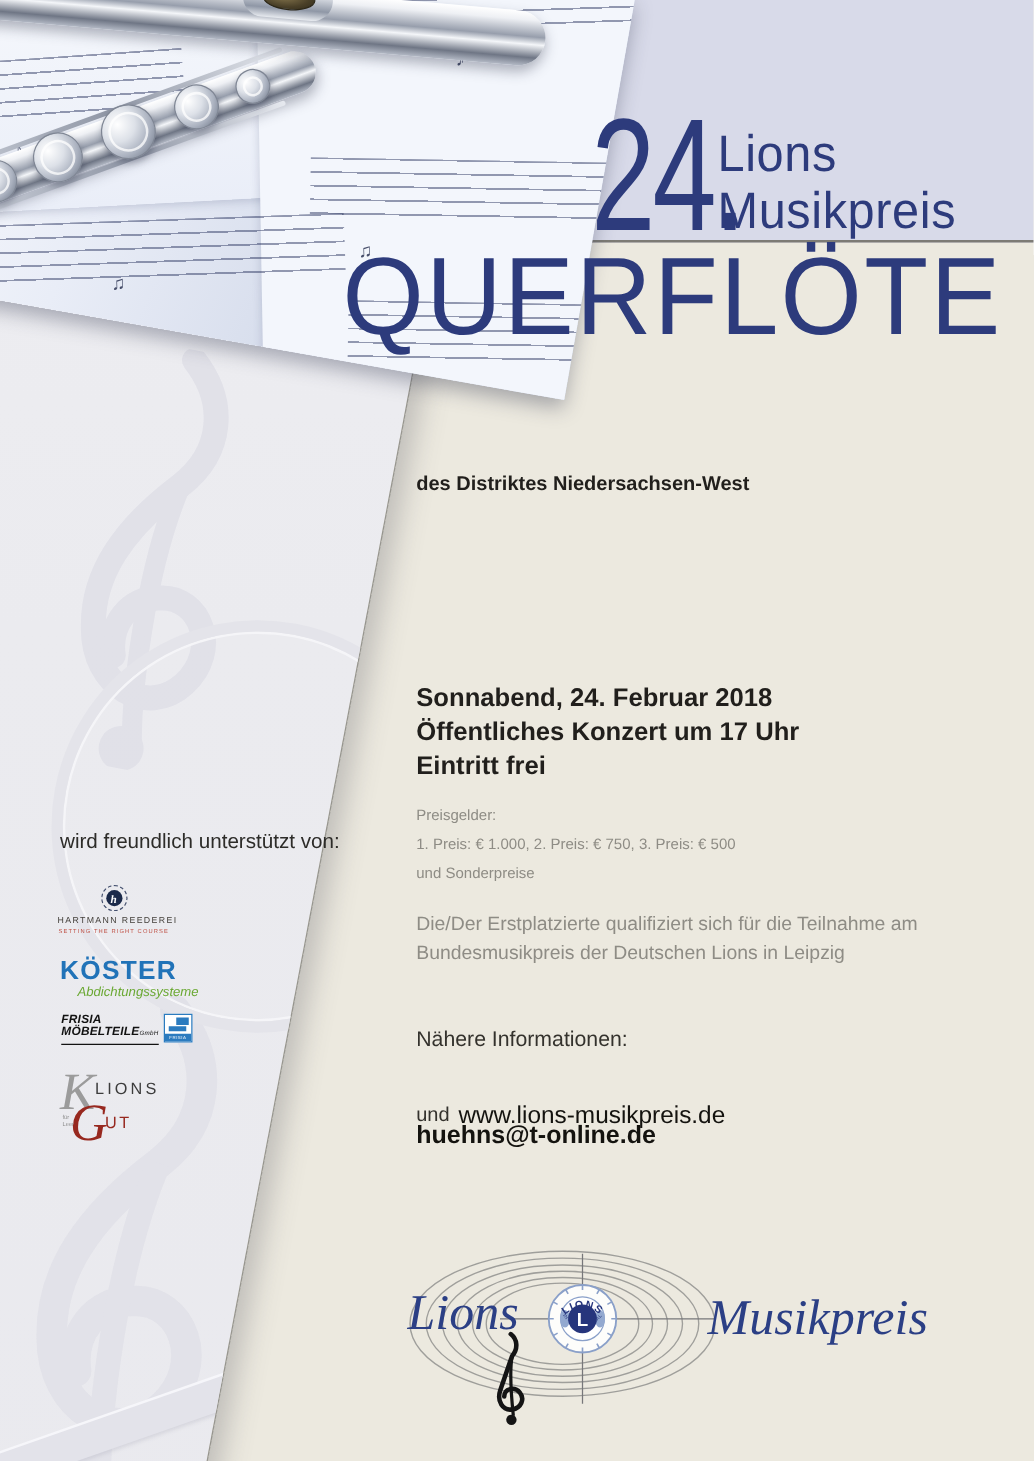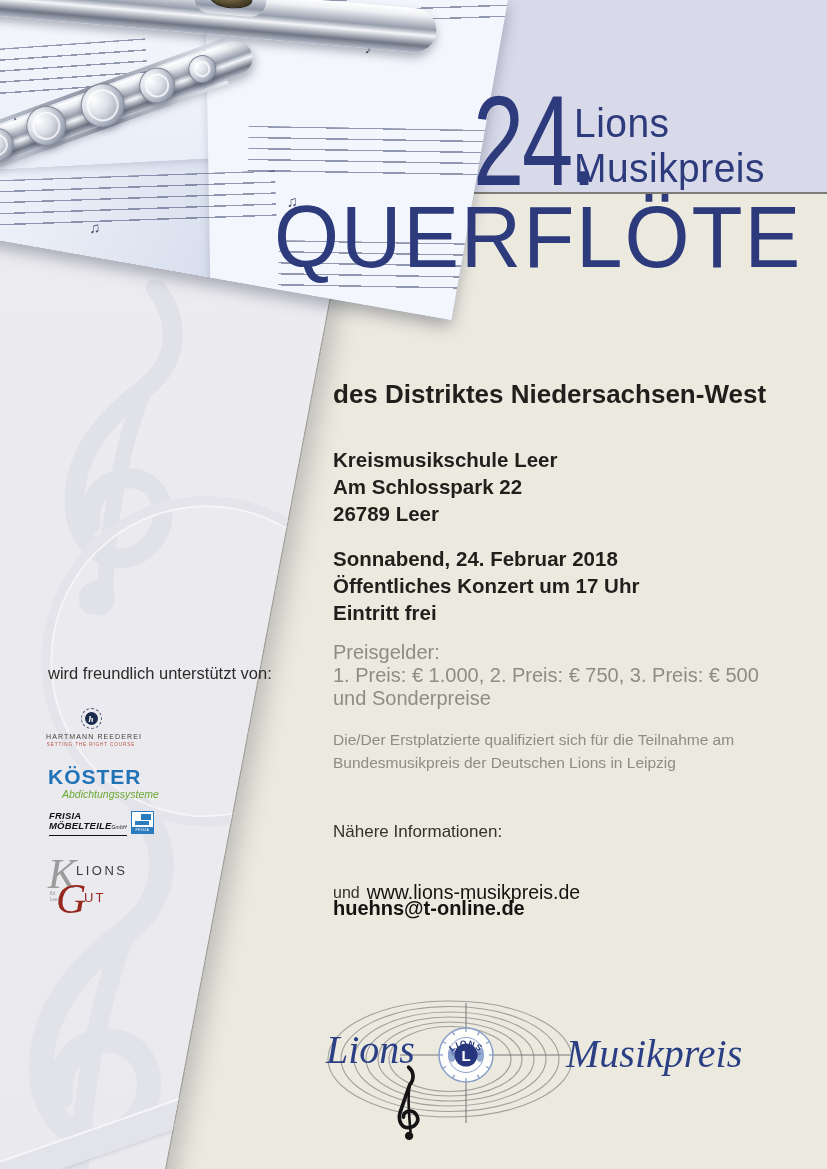--- a/index.html
+++ b/index.html
@@ -53,24 +53,24 @@
   
   .num{position:absolute;left:473px;top:92px;z-index:6;color:var(--navy,#2d3b7c);
     font-size:128px;line-height:.76;letter-spacing:-3px;transform:scaleX(.72);transform-origin:0 0;}
   .org{position:absolute;left:574px;top:101px;z-index:6;color:var(--navy,#2d3b7c);
     font-size:41px;line-height:45px;letter-spacing:.5px;transform:scaleX(.95);transform-origin:0 0;}
   .title{position:absolute;left:274px;top:201px;z-index:6;color:var(--navy,#2d3b7c);
     font-size:88px;line-height:.82;letter-spacing:2px;transform:scaleX(.95);transform-origin:0 0;}
 
   
   .content{position:absolute;z-index:6;left:333px;color:var(--text-dark,#211f1c);}
-  .district{top:379px;font-size:26px;font-weight:bold;}
+  .district{top:379px;font-size:16px;font-weight:bold;}
   .venue{top:446px;font-size:20.5px;font-weight:bold;line-height:27px;}
   .event{top:545px;font-size:20.5px;font-weight:bold;line-height:27px;}
-  .prizes{top:641px;font-size:20px;line-height:23px;color:var(--text-gray,#8e8c85);}
+  .prizes{top:641px;font-size:12px;line-height:23px;color:var(--text-gray,#8e8c85);}
   .qual{top:728px;font-size:15.5px;line-height:23px;color:var(--text-gray,#8e8c85);}
   .info-h{top:822px;font-size:17px;color:#34322d;}
   .email{top:849px;font-size:20px;font-weight:bold;color:#14130f;margin-top:48px;}
   .web{top:881px;display:flex;align-items:center;gap:7px;}
   .web .conj{font-size:16px;color:#34322d;}
   .web .url{font-size:19.5px;font-weight:normal;color:#14130f;}
 
   
   .sp-head{position:absolute;left:48px;top:662px;z-index:6;font-size:16.5px;line-height:23px;color:#2d2c29;}
   .hartmann{position:absolute;left:46px;top:708px;width:90px;z-index:6;text-align:center;}
@@ -164,25 +164,20 @@
   </div>
 
   <div class="num">24.</div>
   <div class="org">
     <div>Lions</div>
     <div>Musikpreis</div>
   </div>
   <div class="title">QUERFLÖTE</div>
 
   <div class="content district">des Distriktes Niedersachsen-West</div>
-  <div class="content venue">
-    <div>Kreismusikschule Leer</div>
-    <div>Am Schlosspark 22</div>
-    <div>26789 Leer</div>
-  </div>
   <div class="content event">
     <div>Sonnabend, 24. Februar 2018</div>
     <div>Öffentliches Konzert um 17 Uhr</div>
     <div>Eintritt frei</div>
   </div>
   <div class="content prizes">
     <div>Preisgelder:</div>
     <div>1. Preis: € 1.000, 2. Preis: € 750, 3. Preis: € 500</div>
     <div>und Sonderpreise</div>
   </div>

